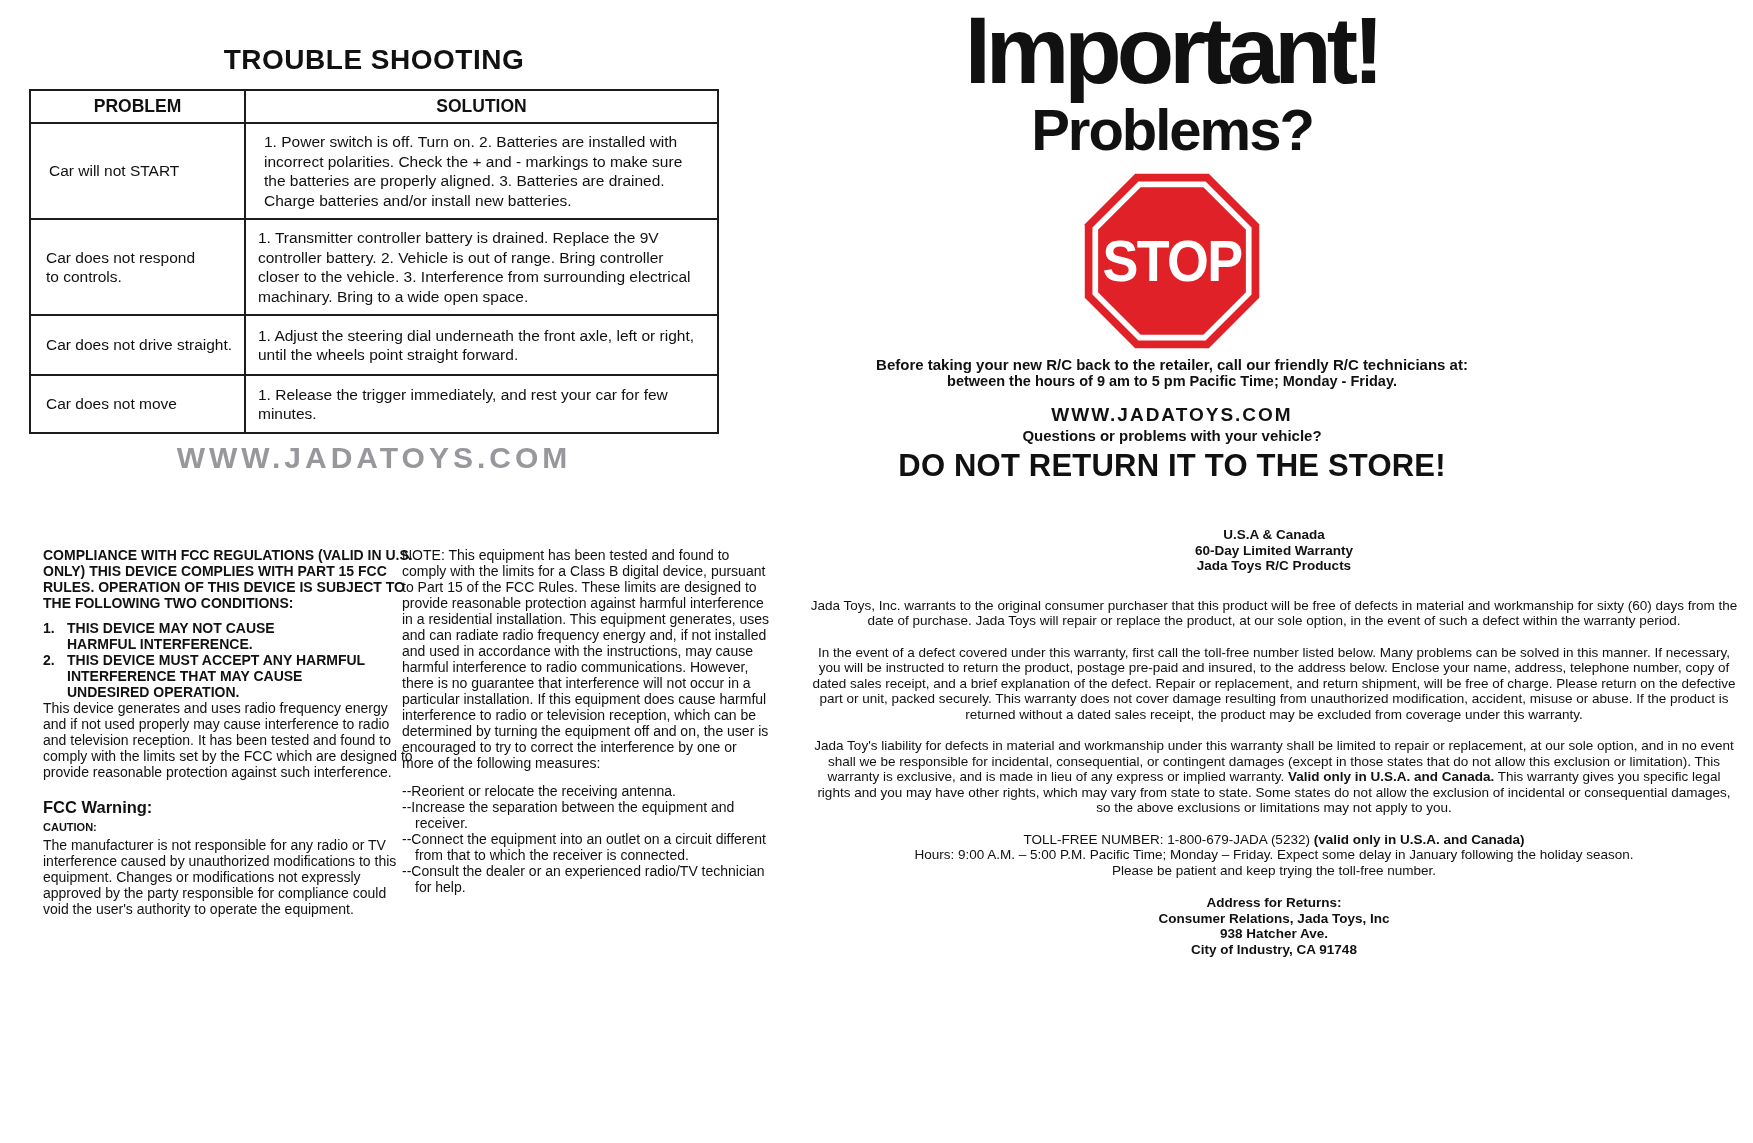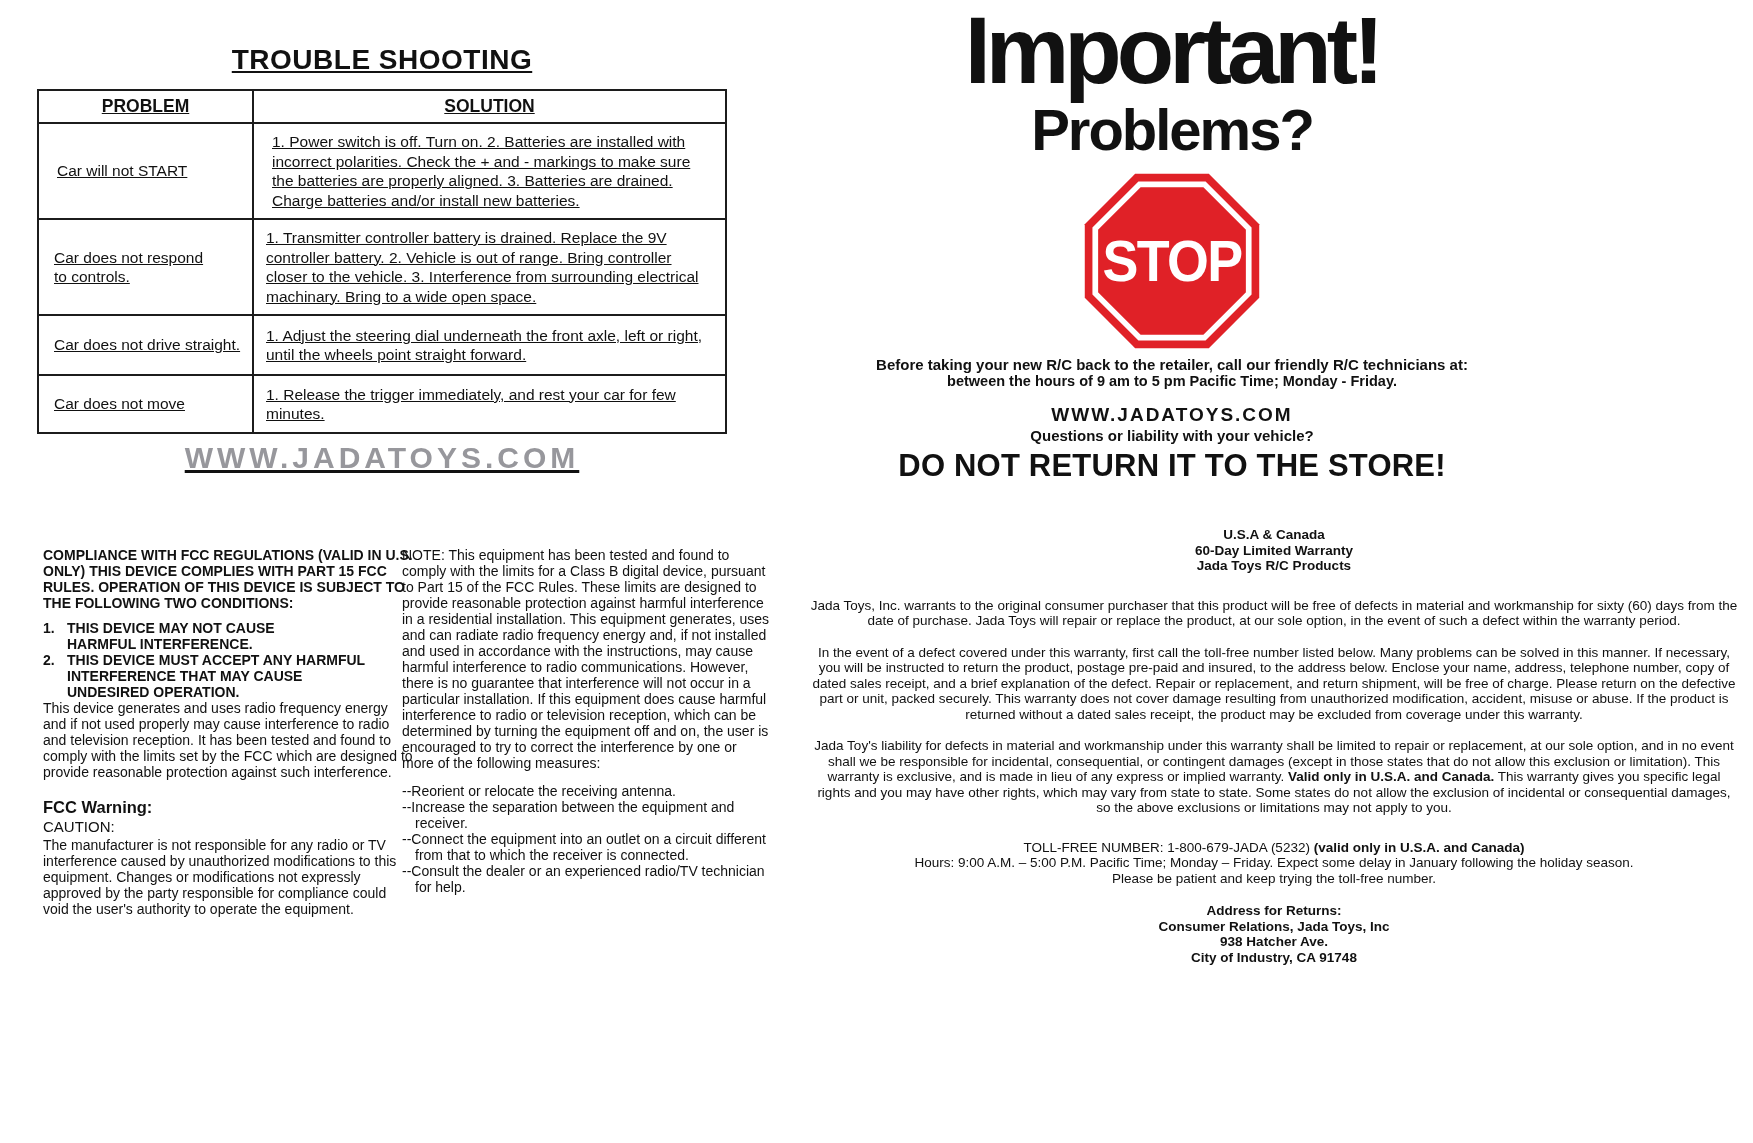--- a/index.html
+++ b/index.html
@@ -4,21 +4,21 @@
 <style>
   :root { --stop-red:#e02127; --wm-gray:#97979c; --ink:#111; }
   * { box-sizing:border-box; }
   html,body { margin:0; padding:0; }
   body {
     width:1753px; height:1143px; position:relative; overflow:hidden;
     background:#ffffff; color:var(--ink);
     font-family:"Liberation Sans", sans-serif;
   }
   
-  #left-page { position:absolute; left:32px; top:40px; width:700px;text-decoration:underline; }
+  #left-page { position:absolute; left:24px; top:40px; width:700px; }
   .ts-title { text-align:center; font-size:28px; font-weight:bold; letter-spacing:.5px; margin:4px 0 13px; }
   table.ts-table { border-collapse:collapse; width:690px; margin:0 auto; table-layout:fixed; }
   .ts-table th, .ts-table td { border:2px solid #1c1c1c; }
   .ts-table th { height:33px; font-size:17.5px; font-weight:bold; text-align:center; }
   .col-problem { width:215px; }
   .ts-table td { font-size:15.5px; line-height:19.5px; vertical-align:middle; }
   td.problem-cell { padding-left:15px; white-space:pre-line; }
   td.solution-cell { padding:8px 12px; }
   tr.r1 td { height:76px;padding-left:18px; } tr.r2 td { height:96px; } tr.r3 td { height:60px; } tr.r4 td { height:58px; }
   .watermark { margin-top:7px; text-align:center; font-size:30px; font-weight:800;
@@ -26,40 +26,40 @@
   
   .fcc-col { position:absolute; font-size:14px; line-height:16px; }
   #fcc-col1 { left:43px; top:547px; width:400px; }
   #fcc-col2 { left:402px; top:547px; width:450px; }
   .fcc-heading { font-weight:bold; white-space:pre-line; margin-bottom:9px; }
   .fcc-item { display:flex; font-weight:bold; }
   .fcc-item .num { width:24px; flex:0 0 24px; }
   .fcc-item .txt { white-space:pre-line; }
   .fcc-body { white-space:pre-line; }
   .fcc-warning { font-weight:bold; font-size:16.5px; line-height:20px; margin-top:17px; }
-  .fcc-caution { font-weight:normal; font-size:15px; line-height:20px; }
+  .fcc-caution { font-weight:bold; font-size:11px; line-height:20px; }
   .fcc-note { white-space:pre-line; margin-bottom:12px; }
   .fcc-measure { white-space:pre-line; padding-left:13px; text-indent:-13px; }
   
   #right-top { position:absolute; left:793px; top:2px; width:758px; text-align:center; }
   .headline { font-size:94px; line-height:98px; font-weight:900; letter-spacing:-5px; }
   .subheadline { font-size:58px; line-height:60px; font-weight:900; letter-spacing:-2px; }
   .stop-wrap { margin:12px auto 6px; width:178px; height:178px; }
   .cta-line { font-size:15px; font-weight:bold; margin-top:4px; }
   .phone { font-size:34px; font-weight:bold; letter-spacing:.5px; line-height:38px; }
   .phone-hours { font-size:14.5px; font-weight:bold; }
   .site { font-size:19px; font-weight:900; letter-spacing:2px; margin-top:15px; }
   .questions { font-size:15px; font-weight:bold; margin-top:1px; }
   .do-not-return { font-size:31px; font-weight:900; letter-spacing:.2px; margin-top:4px; }
   #right-warranty { position:absolute; left:810px; top:527px; width:928px; text-align:center;
     font-size:13.5px; line-height:15.5px; }
   .w-head { font-weight:bold; }
   .w-para { margin:24px 0 0; }
   .w-para.gap { margin-top:16px; }
-  .w-toll { margin-top:24px; }
+  .w-toll { margin-top:16px; }
   .w-address { margin-top:17px; font-weight:bold; }
 </style>
 </head>
 <body>
 
 <div id="left-page">
   <div class="ts-title">TROUBLE SHOOTING</div>
 
   <table class="ts-table">
     <tbody>
@@ -152,21 +152,21 @@
     <svg viewBox="0 0 100 100" width="178" height="178" aria-hidden="true">
       <polygon points="29.3,1 70.7,1 99,29.3 99,70.7 70.7,99 29.3,99 1,70.7 1,29.3" fill="var(--stop-red)"></polygon>
       <polygon points="31.8,6.9 68.2,6.9 93.1,31.8 93.1,68.2 68.2,93.1 31.8,93.1 6.9,68.2 6.9,31.8" fill="none" stroke="#ffffff" stroke-width="3.2"></polygon>
       <text x="50" y="61.5" text-anchor="middle" fill="#ffffff" font-family="Liberation Sans, sans-serif" font-weight="bold" font-size="32" letter-spacing="-1" textLength="78" lengthAdjust="spacingAndGlyphs">STOP</text>
     </svg>
   </div>
 
   <div class="cta-line">Before taking your new R/C back to the retailer, call our friendly R/C technicians at:</div>
   <div class="phone-hours">between the hours of 9 am to 5 pm Pacific Time; Monday - Friday.</div>
   <div class="site">WWW.JADATOYS.COM</div>
-  <div class="questions">Questions or liability with your vehicle?</div>
+  <div class="questions">Questions or problems with your vehicle?</div>
   <div class="do-not-return">DO NOT RETURN IT TO THE STORE!</div>
 </div>
 
 <div id="right-warranty">
   <div class="w-head">U.S.A &amp; Canada</div>
   <div class="w-head">60-Day Limited Warranty</div>
   <div class="w-head">Jada Toys R/C Products</div>
 
   <p class="w-para">Jada Toys, Inc. warrants to the original consumer purchaser that this product will be free of defects in material and workmanship for sixty (60) days from the date of purchase. Jada Toys will repair or replace the product, at our sole option, in the event of such a defect within the warranty period.</p>
   <p class="w-para gap">In the event of a defect covered under this warranty, first call the toll-free number listed below. Many problems can be solved in this manner. If necessary, you will be instructed to return the product, postage pre-paid and insured, to the address below. Enclose your name, address, telephone number, copy of dated sales receipt, and a brief explanation of the defect. Repair or replacement, and return shipment, will be free of charge. Please return on the defective part or unit, packed securely. This warranty does not cover damage resulting from unauthorized modification, accident, misuse or abuse. If the product is returned without a dated sales receipt, the product may be excluded from coverage under this warranty.</p>

